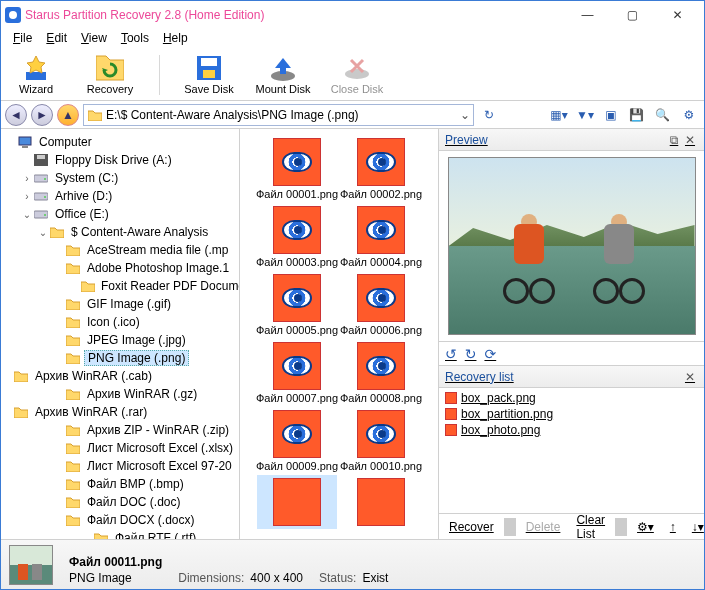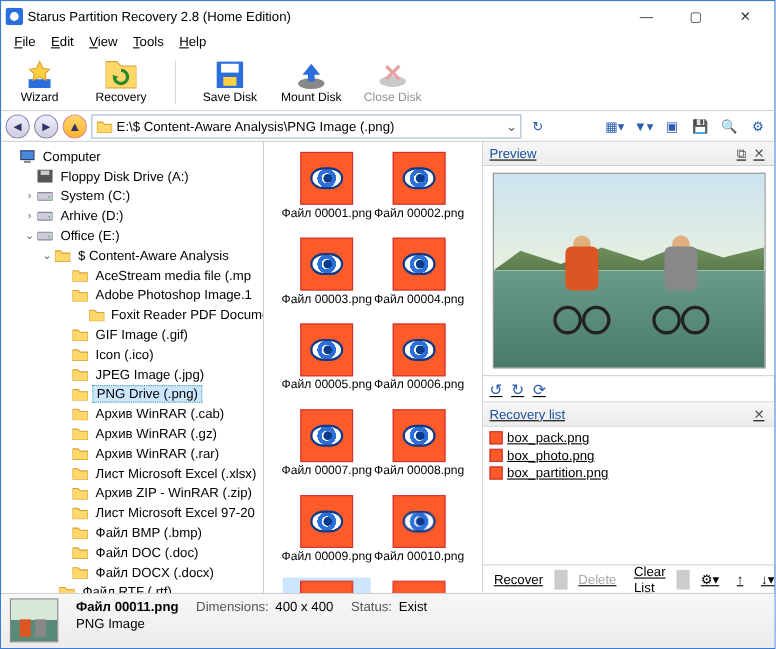--- a/index.html
+++ b/index.html
@@ -1,18 +1,18 @@
 <!DOCTYPE html>
 <html><head>
 <meta charset="utf-8">
 <style>
 * { box-sizing: border-box; margin: 0; padding: 0; font-family: "Segoe UI", Tahoma, sans-serif; font-size: 12px; }
 body { background: #fff; width: 705px; height: 590px; border: 1px solid #3a7bd5; display: flex; flex-direction: column; overflow: hidden; }
 .titlebar { height: 28px; display: flex; align-items: center; padding: 0 4px; }
-.titlebar .title { flex: 1; padding-left: 4px; color: #000000; }
+.titlebar .title { flex: 1; padding-left: 4px; color: #ec4899; }
 .winctrl { width: 45px; height: 28px; display: flex; align-items: center; justify-content: center; color: #333; }
 .menubar { height: 20px; display: flex; align-items: flex-start; padding: 0 6px; gap: 2px; }
 .menubar span { padding: 2px 6px; cursor: default; }
 .menubar span u { text-decoration: underline; }
 .toolbar1 { height: 52px; display: flex; align-items: center; padding: 2px 6px; gap: 16px; border-bottom: 1px solid #d0d0d0; }
 .tbtn { display: flex; flex-direction: column; align-items: center; width: 58px; height: 48px; justify-content: center; gap: 1px; cursor: default; }
 .tbtn.disabled { opacity: .45; }
 .tbtn .ico { width: 28px; height: 28px; display: flex; align-items: center; justify-content: center; }
 .tbtn .lbl { font-size: 11px; }
 .sep { width: 1px; height: 40px; background: #d8d8d8; margin: 0 4px; }
@@ -25,21 +25,21 @@
 .addr .dd { width: 16px; text-align: center; color: #555; }
 .ibtn { width: 22px; height: 22px; display: flex; align-items: center; justify-content: center; border: 1px solid transparent; color: #2a5db0; }
 .main { flex: 1; display: flex; min-height: 0; }
 .tree { width: 239px; border-right: 1px solid #d0d0d0; overflow: auto; padding: 4px 0; }
 .trow { display: flex; align-items: center; height: 18px; white-space: nowrap; cursor: default; }
 .trow .tw { width: 12px; text-align: center; color: #666; font-size: 10px; }
 .trow .ic { width: 16px; height: 14px; margin-right: 3px; display:flex; align-items:center; justify-content:center; }
 .trow .nm { padding: 0 3px; }
 .trow.sel .nm { background: #cde6ff; border: 1px dotted #5aa; }
 .files { flex: 1; overflow: auto; padding: 6px; border-right: 1px solid #d0d0d0; background:#fff;}
-.fgrid { display: grid; grid-template-columns: 80px 80px; gap: 10px 4px; justify-content: center;}
+.fgrid { display: grid; grid-template-columns: 80px 80px; gap: 0 4px; justify-content: center;}
 .fitem { display: flex; flex-direction: column; align-items: center; gap: 2px; padding: 3px; cursor: default; }
 .fitem.sel { background: #cde6ff; }
 .thumb { width: 48px; height: 48px; background: #ff5a2a; border: 1px solid #c33; display: flex; align-items: center; justify-content: center; position: relative; }
 .eye { width: 30px; height: 20px; background: radial-gradient(circle,#fff 30%,#2a6fdc 31% 55%,#fff 56%); border-radius: 50% / 60%; border: 2px solid #0a3a8a; position: relative; }
 .eye::after { content:""; position:absolute; width:8px; height:8px; background:#0a3a8a; border-radius:50%; top:4px; left:10px; }
 .fname { font-size: 11px; text-align: center; white-space: nowrap; }
 .right { width: 265px; display: flex; flex-direction: column; text-decoration: underline; }
 .phead { height: 22px; background: linear-gradient(#f7f7f7,#ececec); border-bottom: 1px solid #d0d0d0; display: flex; align-items: center; padding: 0 6px; color: #1a4f9c; }
 .phead .sp { flex: 1; }
 .phead .pi { width: 16px; color: #555; text-align: center; cursor: default; }
@@ -59,21 +59,21 @@
 .wheel.b { left:4px; } .wheel.f { left:30px; }
 .pctrls { height: 24px; display: flex; align-items: center; padding: 0 6px; gap: 8px; border-bottom: 1px solid #d0d0d0; }
 .pctrls span { color: #2a5db0; cursor: default; font-size: 14px; }
 .rlist { flex: 1; overflow: auto; padding: 2px 6px; background:#fff;}
 .rlitem { display: flex; align-items: center; gap: 4px; height: 16px; cursor: default; }
 .rlitem .ri { width: 12px; height: 12px; background: #ff5a2a; border: 1px solid #c33; }
 .rbtns { height: 26px; border-top: 1px solid #d0d0d0; display: flex; align-items: center; padding: 0 4px; gap: 4px; }
 .rbtns span { padding: 2px 6px; cursor: default; }
 .rbtns .dis { color: #aaa; }
 .rbtns .vsep { width:1px; height:18px; background:#ccc;}
-.status { height: 50px; border-top: 1px solid #d0d0d0; background: linear-gradient(#f7f7f7,#ececec); display: flex; align-items: flex-start; padding: 4px 8px; gap: 16px; }
+.status { height: 50px; border-top: 1px solid #d0d0d0; background: linear-gradient(#f7f7f7,#ececec); display: flex; align-items: flex-end; padding: 4px 8px; gap: 16px; }
 .sthumb { width: 44px; height: 40px; border: 1px solid #888; background: linear-gradient(#d8e8d8 0 50%,#5a8a7a 50% 100%); position:relative; overflow:hidden;}
 .sthumb .c { position:absolute; bottom:4px; left:8px; width:10px; height:16px; background:#d52;}
 .sthumb .c2 { left:22px; background:#888;}
 .scol { display: flex; flex-direction: column; gap: 2px; }
 .scol .r { display: flex; gap: 6px; }
 .slbl { color: #555; }
 svg { display:block; }
 </style>
 </head>
 <body>
@@ -289,74 +289,74 @@
         </span>
         <span class="nm">JPEG Image (.jpg)</span>
       </div>
       <div class="trow sel" style="padding-left: 52px;">
         <span class="tw"></span>
         <span class="ic">
           <svg width="14" height="12">
             <path d="M0 2h5l2 2h7v8H0z" fill="#ffd86b" stroke="#d8a030"></path>
           </svg>
         </span>
-        <span class="nm">PNG Drive (.png)</span>
-      </div>
-      <div class="trow" style="padding-left: 52px;">
+        <span class="nm">PNG Image (.png)</span>
+      </div>
+      <div class="trow" style="">
         <span class="tw"></span>
         <span class="ic">
           <svg width="14" height="12">
             <path d="M0 2h5l2 2h7v8H0z" fill="#ffd86b" stroke="#d8a030"></path>
           </svg>
         </span>
         <span class="nm">Архив WinRAR (.cab)</span>
       </div>
       <div class="trow" style="padding-left: 52px;">
         <span class="tw"></span>
         <span class="ic">
           <svg width="14" height="12">
             <path d="M0 2h5l2 2h7v8H0z" fill="#ffd86b" stroke="#d8a030"></path>
           </svg>
         </span>
         <span class="nm">Архив WinRAR (.gz)</span>
       </div>
-      <div class="trow" style="padding-left: 52px;">
+      <div class="trow" style="">
         <span class="tw"></span>
         <span class="ic">
           <svg width="14" height="12">
             <path d="M0 2h5l2 2h7v8H0z" fill="#ffd86b" stroke="#d8a030"></path>
           </svg>
         </span>
         <span class="nm">Архив WinRAR (.rar)</span>
       </div>
       <div class="trow" style="padding-left: 52px;">
         <span class="tw"></span>
         <span class="ic">
           <svg width="14" height="12">
             <path d="M0 2h5l2 2h7v8H0z" fill="#ffd86b" stroke="#d8a030"></path>
           </svg>
         </span>
+        <span class="nm">Архив ZIP - WinRAR (.zip)</span>
+      </div>
+      <div class="trow" style="padding-left: 52px;">
+        <span class="tw"></span>
+        <span class="ic">
+          <svg width="14" height="12">
+            <path d="M0 2h5l2 2h7v8H0z" fill="#ffd86b" stroke="#d8a030"></path>
+          </svg>
+        </span>
         <span class="nm">Лист Microsoft Excel (.xlsx)</span>
       </div>
       <div class="trow" style="padding-left: 52px;">
         <span class="tw"></span>
         <span class="ic">
           <svg width="14" height="12">
             <path d="M0 2h5l2 2h7v8H0z" fill="#ffd86b" stroke="#d8a030"></path>
           </svg>
         </span>
-        <span class="nm">Архив ZIP - WinRAR (.zip)</span>
-      </div>
-      <div class="trow" style="padding-left: 52px;">
-        <span class="tw"></span>
-        <span class="ic">
-          <svg width="14" height="12">
-            <path d="M0 2h5l2 2h7v8H0z" fill="#ffd86b" stroke="#d8a030"></path>
-          </svg>
-        </span>
         <span class="nm">Лист Microsoft Excel 97-20</span>
       </div>
       <div class="trow" style="padding-left: 52px;">
         <span class="tw"></span>
         <span class="ic">
           <svg width="14" height="12">
             <path d="M0 2h5l2 2h7v8H0z" fill="#ffd86b" stroke="#d8a030"></path>
           </svg>
         </span>
         <span class="nm">Файл BMP (.bmp)</span>
@@ -372,21 +372,21 @@
       </div>
       <div class="trow" style="padding-left: 52px;">
         <span class="tw"></span>
         <span class="ic">
           <svg width="14" height="12">
             <path d="M0 2h5l2 2h7v8H0z" fill="#ffd86b" stroke="#d8a030"></path>
           </svg>
         </span>
         <span class="nm">Файл DOCX (.docx)</span>
       </div>
-      <div class="trow" style="padding-left: 40px; text-decoration: underline;">
+      <div class="trow" style="padding-left: 80px; text-decoration: underline;">
         <span class="tw"></span>
         <span class="ic">
           <svg width="14" height="12">
             <path d="M0 2h5l2 2h7v8H0z" fill="#ffd86b" stroke="#d8a030"></path>
           </svg>
         </span>
         <span class="nm">Файл RTF (.rtf)</span>
       </div>
     </div>
   <div class="files">
@@ -495,25 +495,25 @@
       <span class="sp"></span>
       <span class="pi">✕</span>
     </div>
     <div class="rlist" id="rlist">
         <div class="rlitem">
           <span class="ri"></span>
           <span>box_pack.png</span>
         </div>
         <div class="rlitem">
           <span class="ri"></span>
-          <span>box_photo.png</span>
+          <span>box_partition.png</span>
         </div>
         <div class="rlitem">
           <span class="ri"></span>
-          <span>box_partition.png</span>
+          <span>box_photo.png</span>
         </div>
       </div>
     <div class="rbtns">
       <span>Recover</span>
       <span class="vsep"></span>
       <span class="dis">Delete</span>
       <span>Clear List</span>
       <span class="vsep"></span>
       <span>⚙▾</span>
       <span>↑</span>

